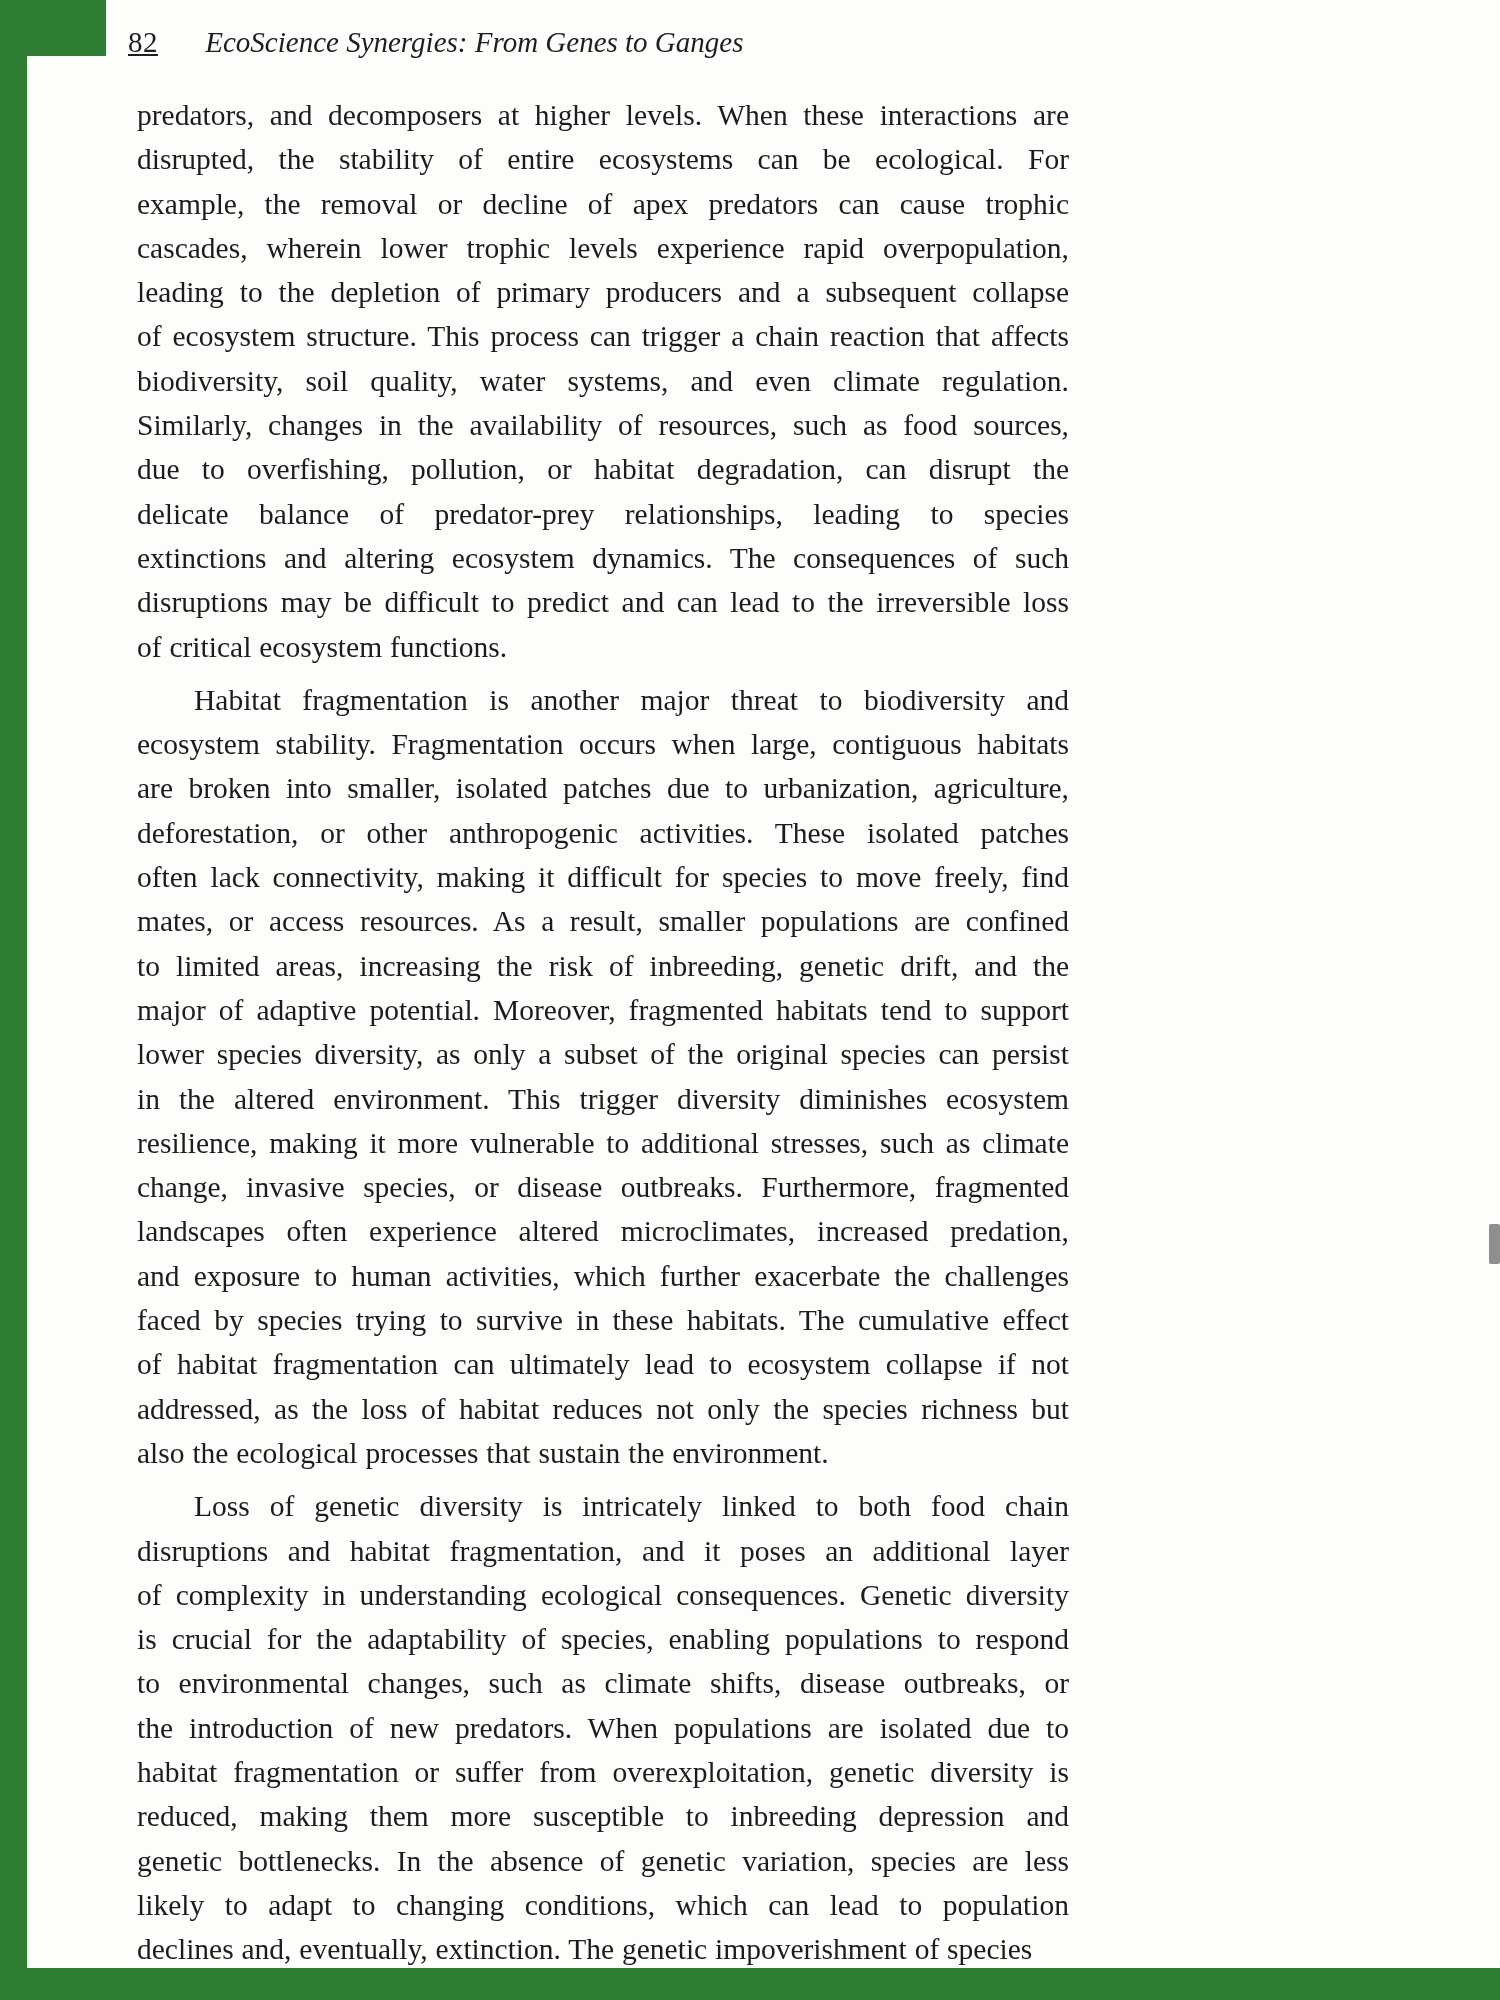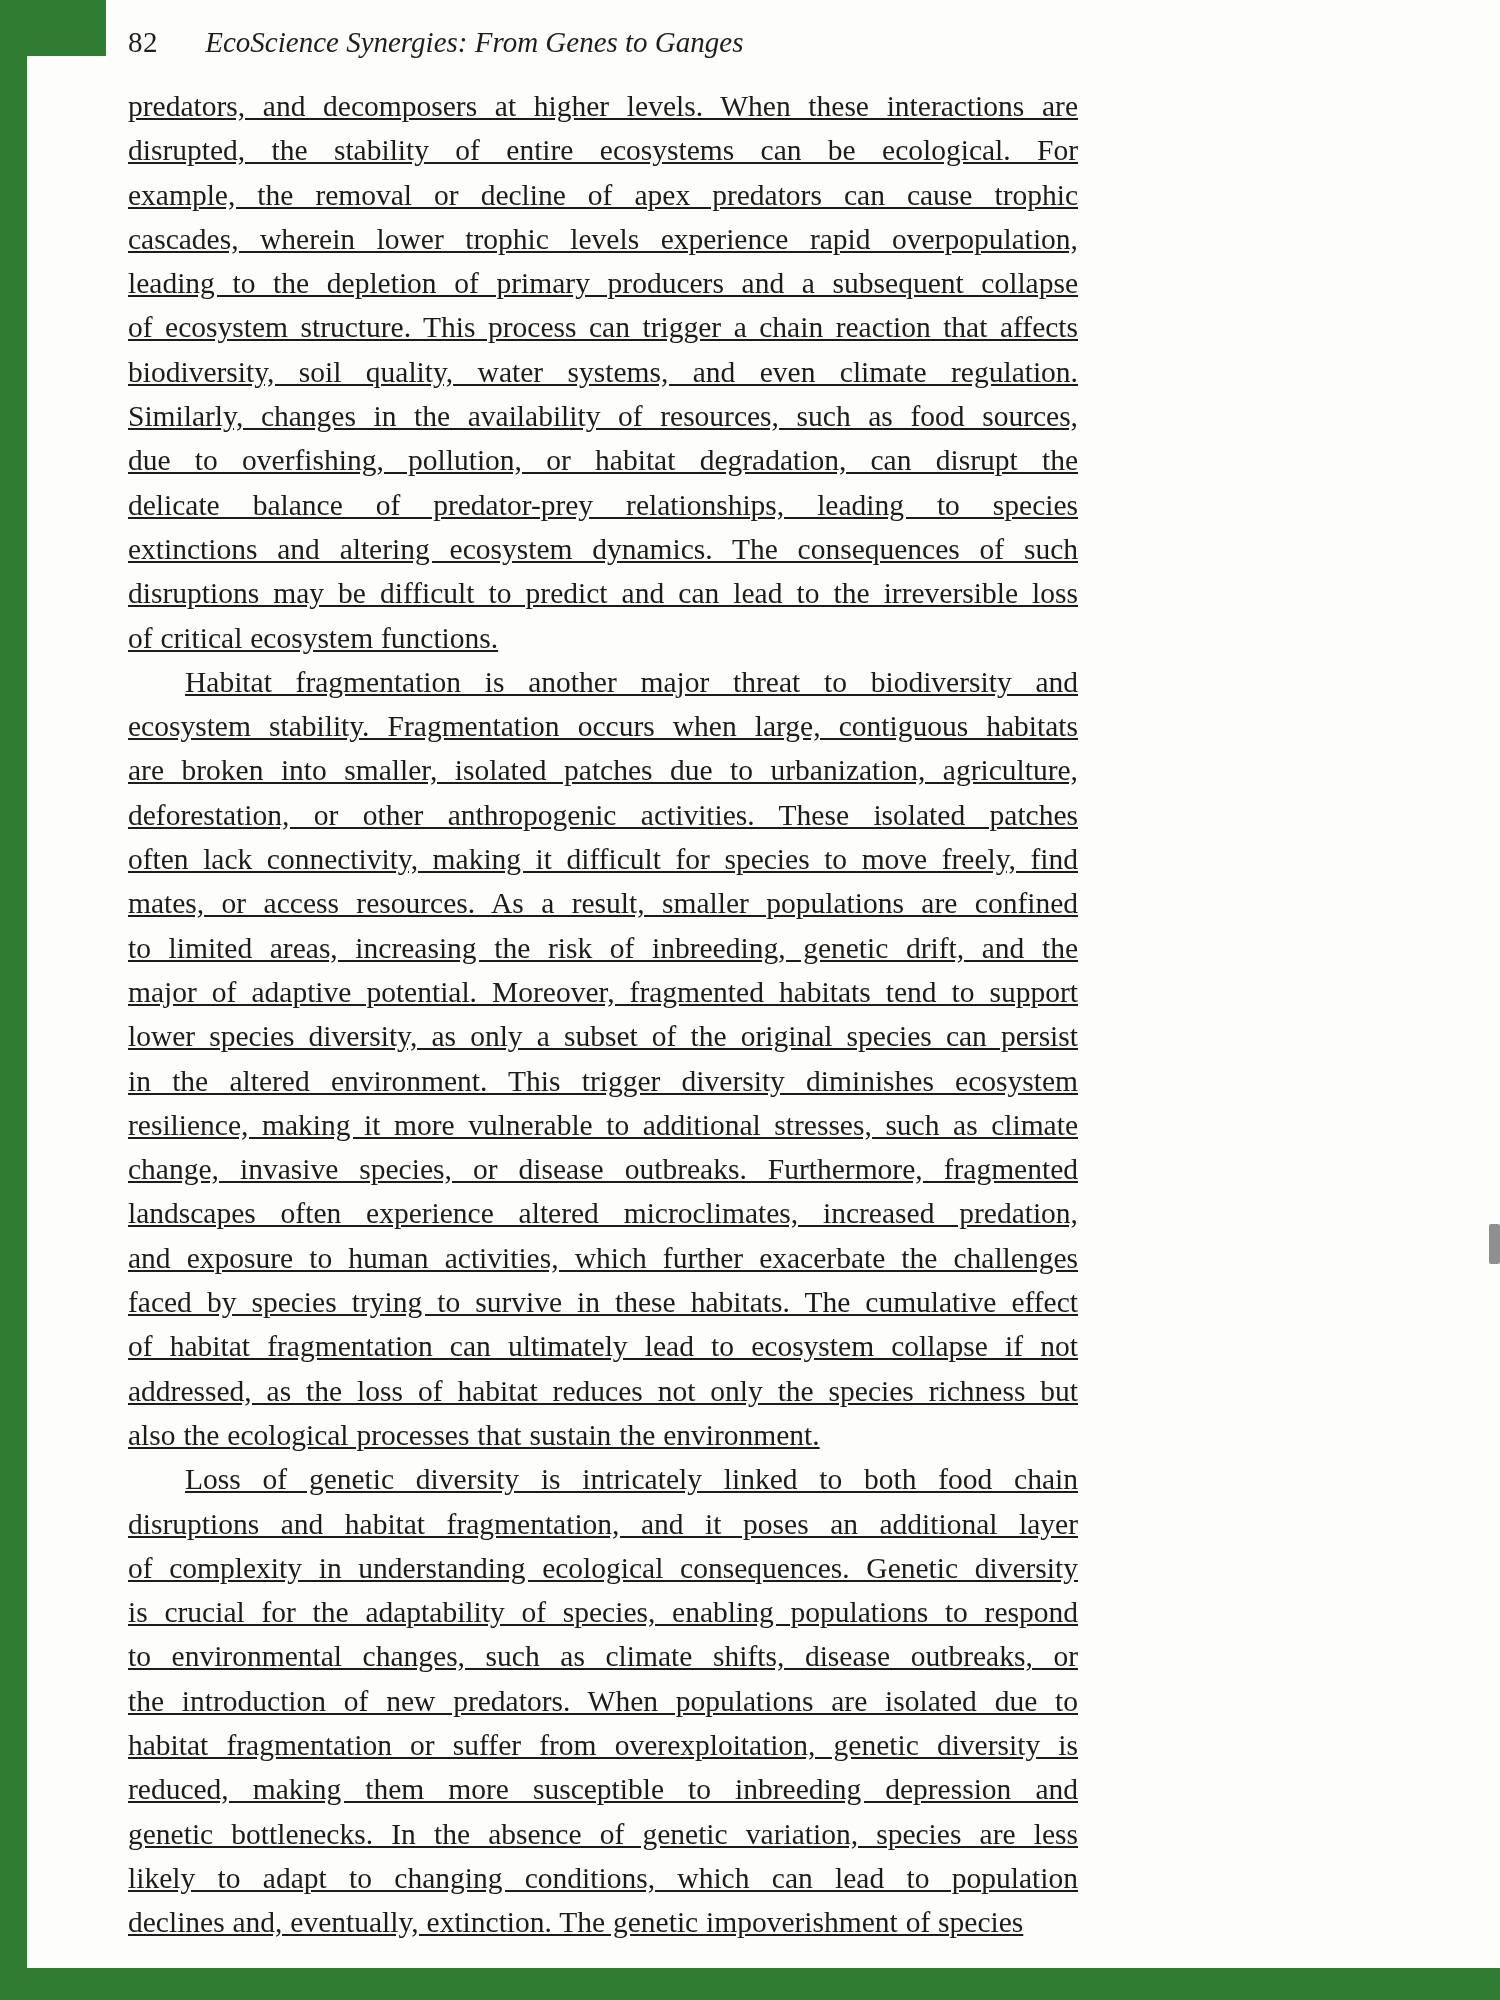--- a/index.html
+++ b/index.html
@@ -37,34 +37,35 @@
     left: 128px;
     top: 26px;
     width: 950px;
     font-size: 29px;
     color: #1e1e1e;
     white-space: nowrap;
   }
   .pagenum {
     font-style: normal;
     letter-spacing: 0.5px;
+    text-decoration: underline;
   }
   .booktitle {
     font-style: italic;
     margin-left: 40px;
   }
   
   .body-text {
     position: absolute;
     left: 128px;
     top: 84px;
     width: 950px;
     color: #1c1c1c;
   }
-  .para { margin: 0; padding: 0; text-decoration: underline; }
+  .para { margin: 9px; padding: 0; }
   .line {
     font-size: 29.5px;
     line-height: 44.3px;
     text-align: justify;
     text-align-last: justify;
     white-space: nowrap;
     word-spacing: 0.5px;
   }
   .line.last {
     text-align-last: left;

